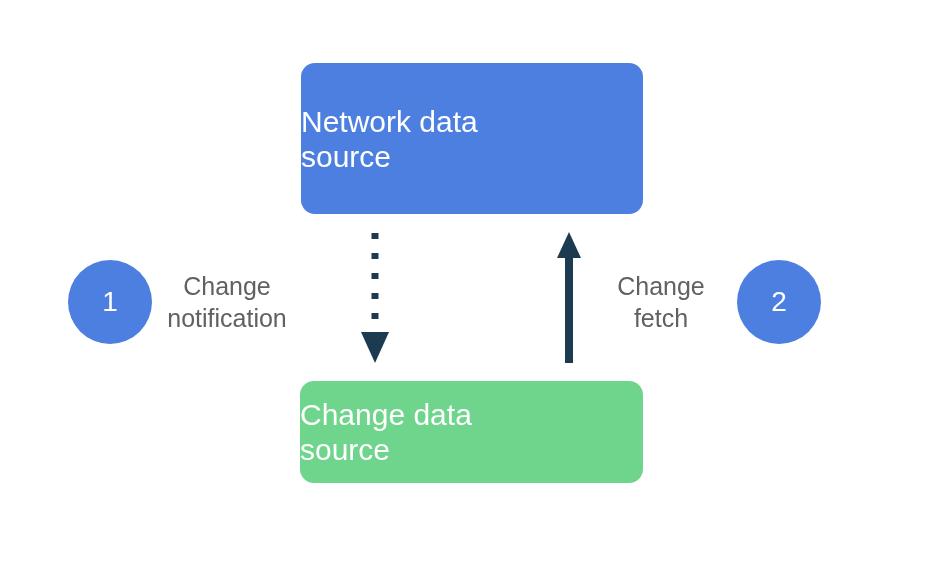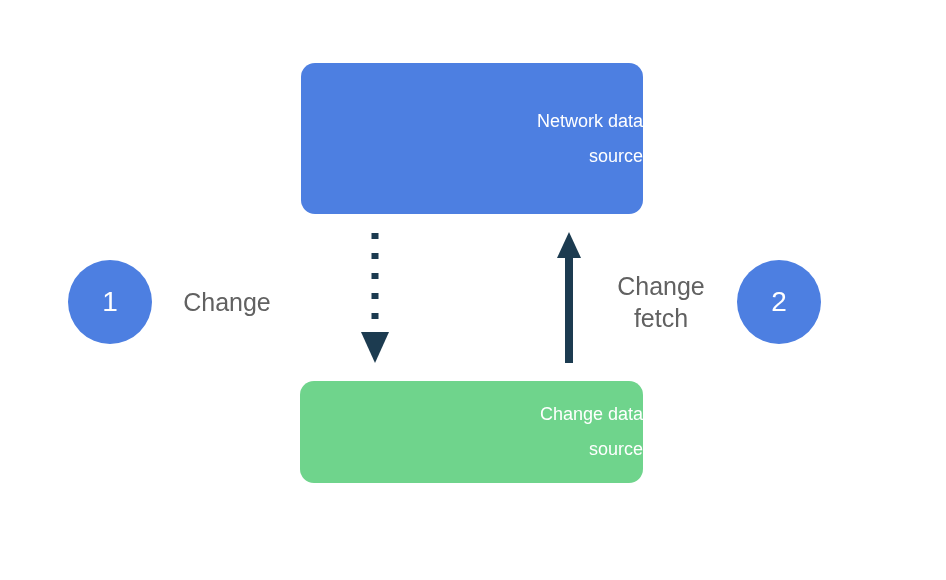--- a/index.html
+++ b/index.html
@@ -20,24 +20,24 @@
     position: relative;
     width: 946px; height: 580px;
     background: var(--background);
     overflow: hidden;
   }
   .node {
     position: absolute;
     border-radius: 14px;
     display: flex;
     flex-direction: column;
-    align-items: flex-end;
+    align-items: flex-start;
     justify-content: center;
     color: var(--white);
-    font-size: 18px;
+    font-size: 30px;
     line-height: 35px;
     text-align: center;
     font-weight: 400;
   }
   .node.network {
     left: 301px; top: 63px;
     width: 342px; height: 151px;
     background: var(--blue);
   }
   .node.local {
@@ -108,20 +108,21 @@
       <line class="arrow-stroke" x1="569" y1="363" x2="569" y2="256" stroke-width="8"></line>
       <polygon class="arrow-fill" points="557,258 581,258 569,232"></polygon>
     </g>
   </svg>
 
   <div class="step-circle one">
     <span>1</span>
   </div>
   <div class="arrow-label notification">
     <span>Change</span>
+    <span>notification</span>
   </div>
 
   <div class="step-circle two">
     <span>2</span>
   </div>
   <div class="arrow-label fetch">
     <span>Change</span>
     <span>fetch</span>
   </div>
 

